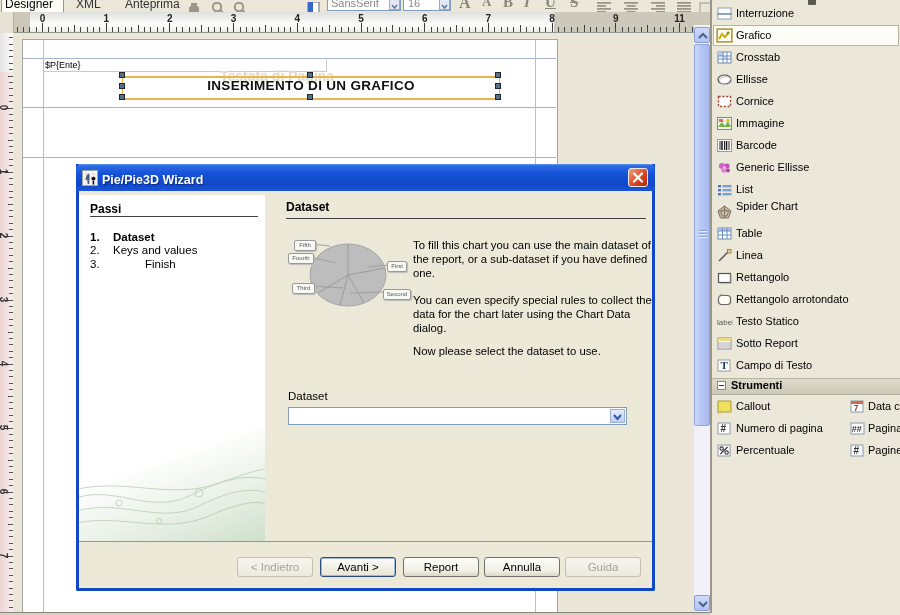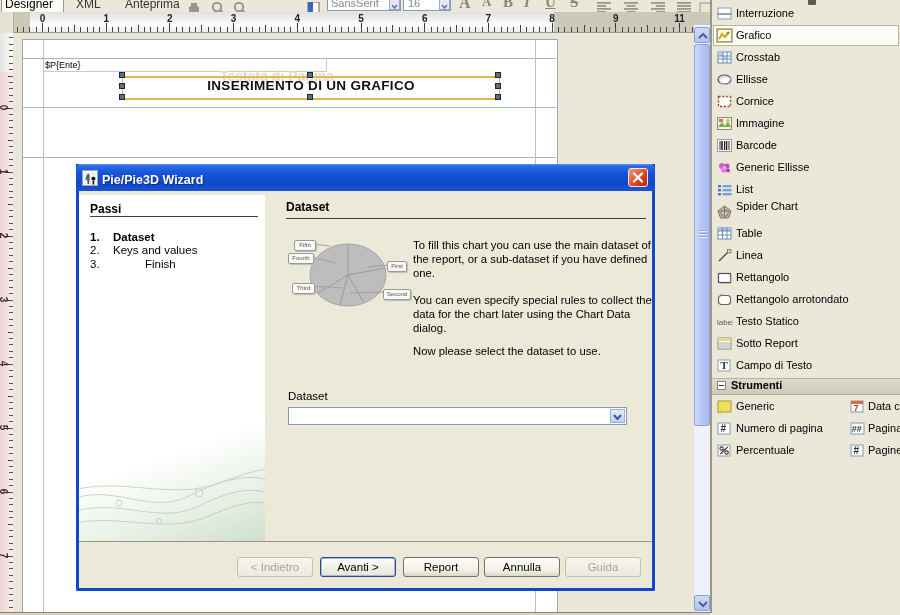--- a/index.html
+++ b/index.html
@@ -527,21 +527,21 @@
 <div class="abs lbl" style="left:24px;top:357px;">Campo di Testo</div>
 <div class="abs" style="left:0;top:376px;width:188px;height:15px;background:linear-gradient(180deg,#dedbca,#ccc9b8);border-top:1px solid #b8b4a4;border-bottom:1px solid #b0ac9c;"></div>
 <div class="abs" style="left:5px;top:379px;width:9px;height:9px;background:#fff;border:1px solid #888;box-sizing:border-box;">
         <div class="abs" style="left:1px;top:3px;width:5px;height:1px;background:#333;"></div>
       </div>
 <div class="abs lbl" style="left:19px;top:377px;font-weight:bold;">Strumenti</div>
 <div class="abs" style="left:5px;top:398px;"><svg width="16" height="14" viewBox="0 0 16 14">
           <path d="M1 1 L14 1 L14 12 L5 12 L1 13 Z" fill="#f0e060" stroke="#a89830"></path>
           <path d="M1 13 L5 9 L5 12 Z" fill="#d8c840"></path>
         </svg></div>
-<div class="abs lbl" style="left:24px;top:398px;">Generic</div>
+<div class="abs lbl" style="left:24px;top:398px;">Callout</div>
 <div class="abs" style="left:138px;top:398px;"><svg width="16" height="14" viewBox="0 0 16 14">
           <rect x="1" y="1" width="12" height="11" fill="#fff" stroke="#8a98b0"></rect>
           <rect x="1" y="1" width="12" height="3" fill="#d86a4a"></rect>
           <text x="3.8" y="11" font-family="Liberation Sans" font-size="8.5" font-weight="bold" fill="#b03020">7</text>
         </svg></div>
 <div class="abs lbl" style="left:156px;top:398px;">Data corrente</div>
 <div class="abs" style="left:5px;top:420px;"><svg width="16" height="14" viewBox="0 0 16 14">
           <rect x="1" y="1" width="12" height="11" fill="#fdfdfd" stroke="#8a98b0"></rect>
           <text x="3.4" y="10.4" font-family="Liberation Sans" font-size="10" font-weight="bold" fill="#333">#</text>
         </svg></div>

